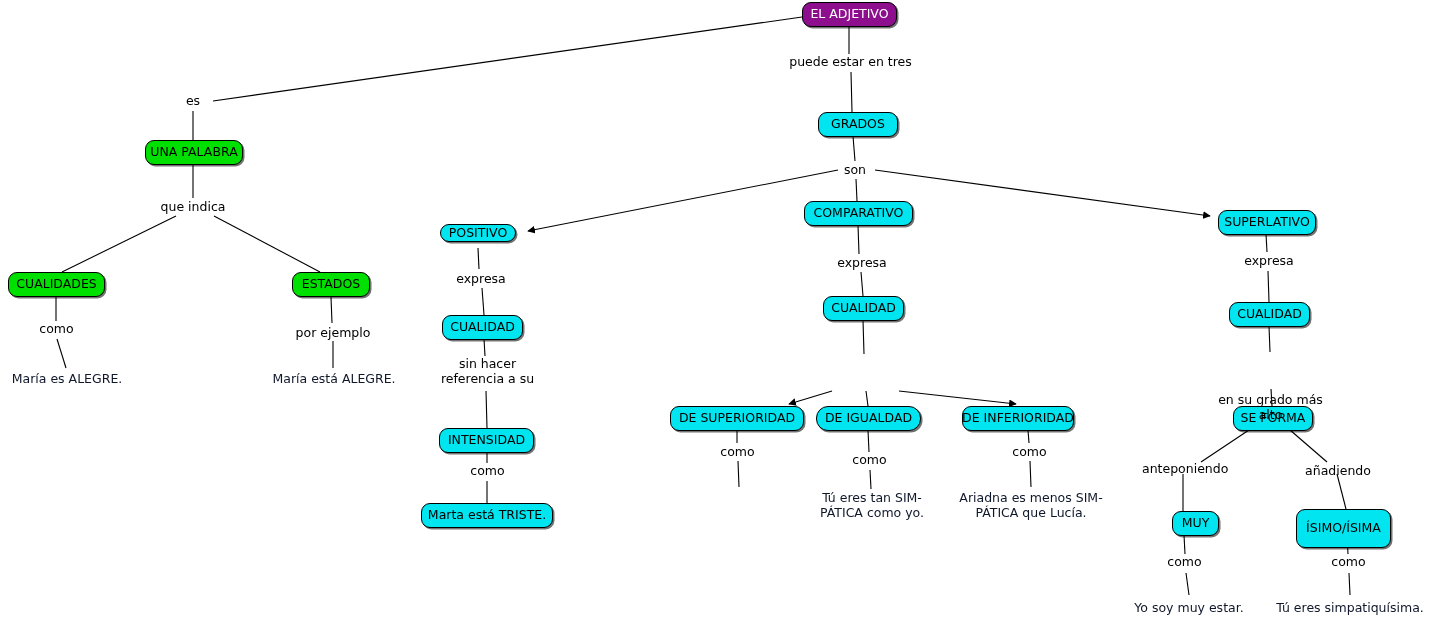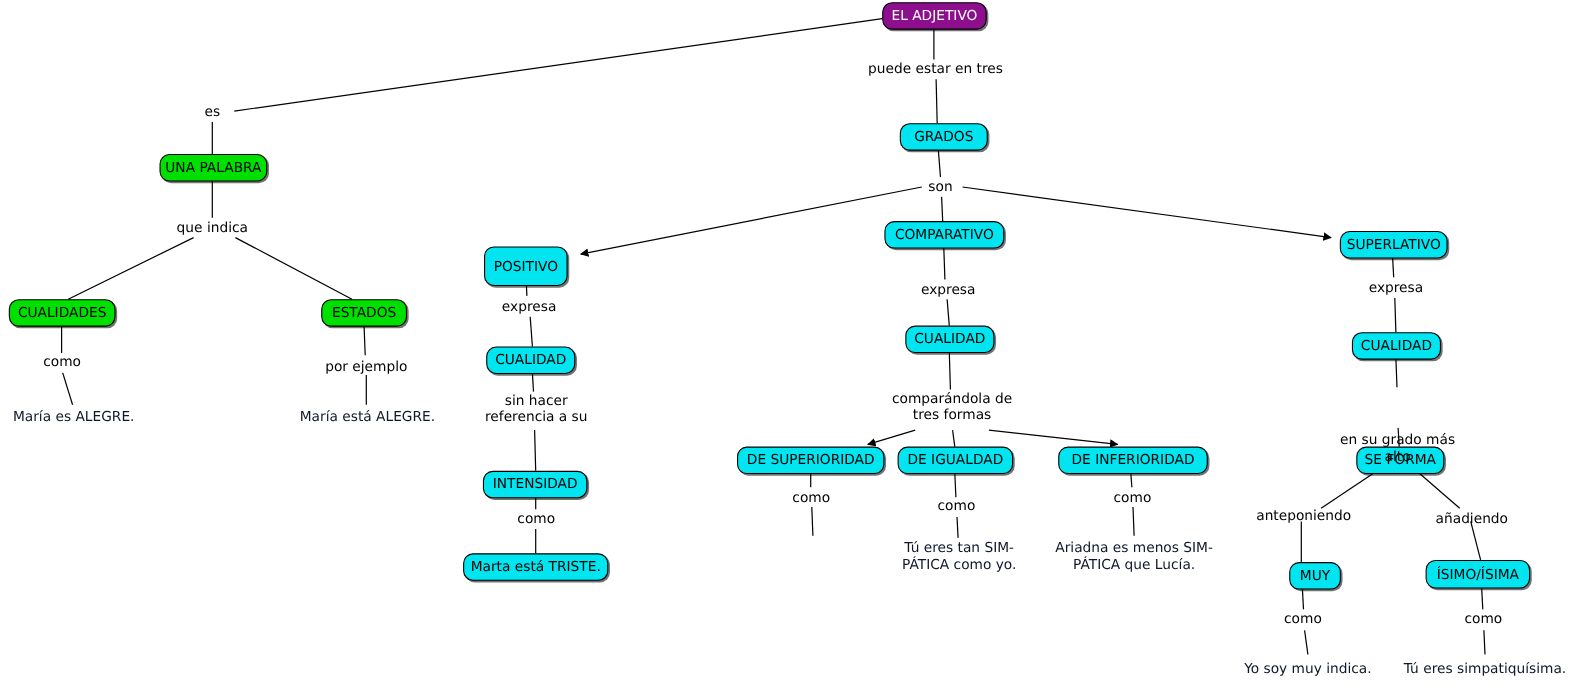--- a/index.html
+++ b/index.html
@@ -148,21 +148,21 @@
   </div>
 
   <div class="node green" style="left:292px; top:272px; width:78px; height:25px;">
     <span>ESTADOS</span>
   </div>
 
   <div class="node cyan" style="left:818px; top:112px; width:80px; height:25px;">
     <span>GRADOS</span>
   </div>
 
-  <div class="node cyan" style="left:440px; top:224px; width:76px; height:36px;align-items:center;">
+  <div class="node cyan" style="left:440px; top:224px; width:76px; height:18px;align-items:center;">
     <span>POSITIVO</span>
   </div>
 
   <div class="node cyan" style="left:804px; top:201px; width:109px; height:25px;align-items:center;">
     <span>COMPARATIVO</span>
   </div>
 
   <div class="node cyan" style="left:1218px; top:210px; width:98px; height:25px;">
     <span>SUPERLATIVO</span>
   </div>
@@ -180,41 +180,41 @@
   </div>
 
   <div class="node cyan" style="left:823px; top:296px; width:81px; height:25px;">
     <span>CUALIDAD</span>
   </div>
 
   <div class="node cyan" style="left:670px; top:406px; width:134px; height:25px;">
     <span>DE SUPERIORIDAD</span>
   </div>
 
-  <div class="node cyan" style="left:816px; top:406px; width:105px; height:25px;">
+  <div class="node cyan" style="left:816px; top:406px; width:105px; height:25px;border-radius:12px;">
     <span>DE IGUALDAD</span>
   </div>
 
-  <div class="node cyan" style="left:962px; top:406px; width:136px; height:25px;">
+  <div class="node cyan" style="left:962px; top:406px; width:112px; height:25px;">
     <span>DE INFERIORIDAD</span>
   </div>
 
   <div class="node cyan" style="left:1229px; top:302px; width:81px; height:25px;">
     <span>CUALIDAD</span>
   </div>
 
   <div class="node cyan" style="left:1233px; top:406px; width:80px; height:25px;">
     <span>SE FORMA</span>
   </div>
 
   <div class="node cyan" style="left:1160px; top:511px; width:47px; height:25px;margin-left:12px;">
     <span>MUY</span>
   </div>
 
-  <div class="node cyan" style="left:1296px; top:509px; width:95px; height:26px;">
+  <div class="node cyan" style="left:1296px; top:509px; width:95px; height:39px;">
     <span>ÍSIMO/ÍSIMA</span>
   </div>
 
   <div class="lbl" style="left:178px; top:94px; width:30px;">es</div>
 
   <div class="lbl" style="left:773px; top:55px; width:155px;">puede estar en tres</div>
 
   <div class="lbl" style="left:153px; top:200px; width:80px;">que indica</div>
 
   <div class="lbl" style="left:34px; top:322px; width:45px;">como</div>
@@ -225,22 +225,20 @@
 
   <div class="lbl" style="left:452px; top:272px; width:58px;">expresa</div>
 
   <div class="lbl" style="left:425px; top:357px; width:125px;">sin hacer
 referencia a su</div>
 
   <div class="lbl" style="left:465px; top:464px; width:45px;">como</div>
 
   <div class="lbl" style="left:833px; top:256px; width:58px;">expresa</div>
 
-  <div class="lbl" style="left:803px; top:355px; width:125px;">comparándola de
-tres formas</div>
 
   <div class="lbl" style="left:715px; top:445px; width:45px;">como</div>
 
   <div class="lbl" style="left:847px; top:453px; width:45px;">como</div>
 
   <div class="lbl" style="left:1007px; top:445px; width:45px;">como</div>
 
   <div class="lbl" style="left:1240px; top:254px; width:58px;">expresa</div>
 
   <div class="lbl" style="left:1208px; top:353px; width:125px;margin-top:40px;">en su grado más
@@ -258,17 +256,17 @@
 
   <div class="leaf" style="left:270px; top:372px; width:128px;">María está ALEGRE.</div>
 
 
   <div class="leaf" style="left:955px; top:491px; width:152px;">Ariadna es menos SIM-
 PÁTICA que Lucía.</div>
 
   <div class="leaf" style="left:808px; top:491px; width:128px;">Tú eres tan SIM-
 PÁTICA como yo.</div>
 
-  <div class="leaf" style="left:1123px; top:601px; width:132px;">Yo soy muy indica.</div>
+  <div class="leaf" style="left:1123px; top:601px; width:132px;">Yo soy muy estar.</div>
 
   <div class="leaf" style="left:1270px; top:601px; width:160px;">Tú eres simpatiquísima.</div>
 
 </div>
 
 </body></html>

